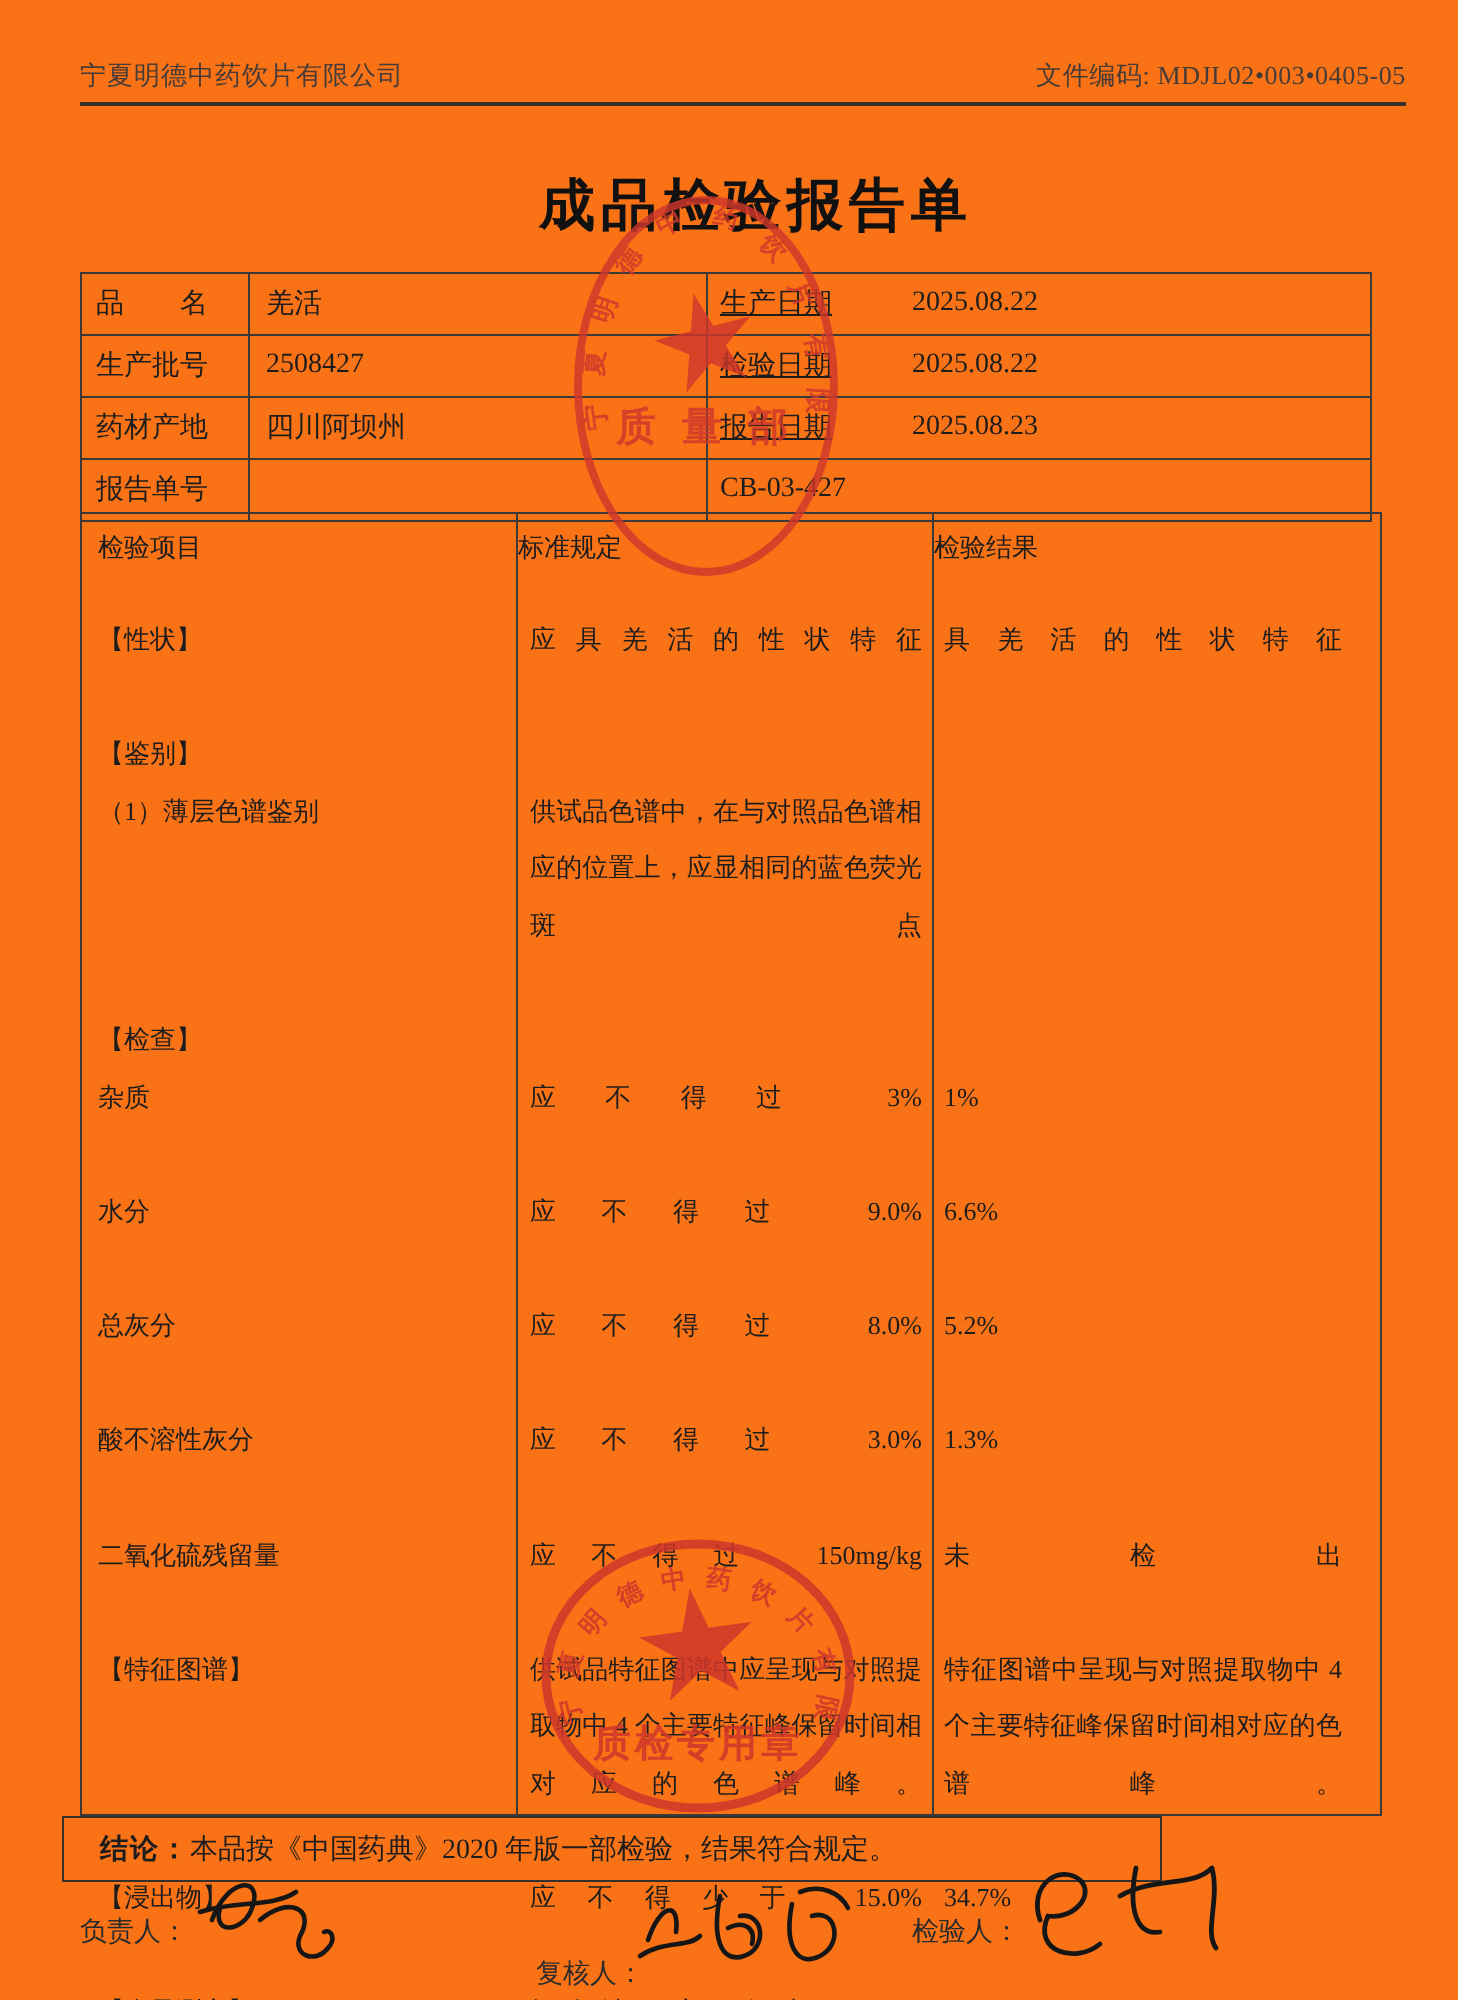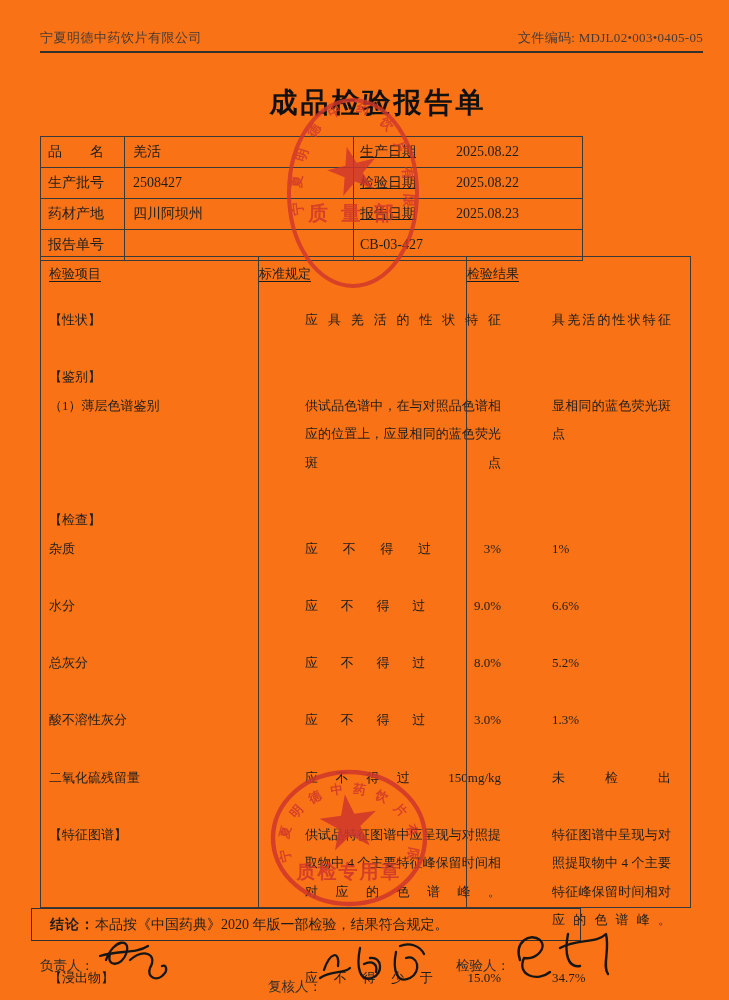--- a/index.html
+++ b/index.html
@@ -13,39 +13,39 @@
   
   .hdr{position:absolute;left:40px;right:38px;top:24px;height:23px;
        display:flex;justify-content:space-between;align-items:flex-end;
        font-size:13px;color:#463b37;letter-spacing:.5px;
        border-bottom:2.5px solid #33302e;padding-bottom:4px;}
   .hdr .code{letter-spacing:.3px;}
   
   .title{position:absolute;left:15px;right:0;top:84px;text-align:center;
          font-size:28px;font-weight:bold;letter-spacing:3px;color:#111;}
   
-  .itable{position:absolute;left:40px;top:136px;width:543px;
+  .itable{position:absolute;left:40px;top:136px;width:646px;
           border:1px solid #3a3a3a;border-bottom:none;box-sizing:border-box;font-size:14px;}
   .irow{display:grid;grid-template-columns:84px 229px 1fr;height:30px;border-bottom:1px solid #3a3a3a;}
   .irow>div{display:flex;align-items:center;box-sizing:border-box;}
   .ic1{padding-left:7px;border-right:1px solid #3a3a3a;}
   .ic2{padding-left:8px;border-right:1px solid #3a3a3a;}
   .ic3{padding-left:6px;}
   .ilab2{width:96px;flex:none;text-decoration:underline;}
   
   .mtable{position:absolute;left:40px;top:256px;width:651px;height:652px;
           border:1px solid #3a3a3a;box-sizing:border-box;font-size:13px;}
   .vline{position:absolute;top:0;bottom:0;width:1px;background:#3a3a3a;}
   .v1{left:217px;} .v2{left:425px;}
   .mhead{display:grid;grid-template-columns:218px 208px 1fr;
          padding-top:6px;margin-bottom:21px;line-height:22px;}
   .mhead .h1{padding-left:8px;}
   .mhead .h2,.mhead .h3{text-align:left;}
-  .mhead span{text-decoration:underline;text-underline-offset:3px;}
-  .mrow{display:grid;grid-template-columns:218px 208px 1fr;line-height:28.6px;gap:40px;}
+  .mhead span{text-underline-offset:3px;}
+  .mrow{display:grid;grid-template-columns:218px 208px 1fr;line-height:28.6px;}
   .mc1{padding-left:8px;}
   .mc2{padding-left:6px;padding-right:6px;text-align:justify;}
   .mc3{padding-left:5px;padding-right:19px;text-align:justify;}
   .mc2:after,.mc3:after{content:"";display:inline-block;width:100%;}
   
   .conc{position:absolute;left:31px;top:908px;width:550px;height:33px;
         border:1.5px solid #33302e;box-sizing:border-box;
         display:flex;align-items:center;font-size:14px;}
   .conc b{padding-left:18px;letter-spacing:1px;}
   
@@ -136,21 +136,20 @@
           <div class="mc3">具羌活的性状特征</div>
         </div>
         <div class="mrow">
           <div class="mc1">【鉴别】</div>
           <div class="mc2"></div>
           <div class="mc3"></div>
         </div>
         <div class="mrow">
           <div class="mc1">（1）薄层色谱鉴别</div>
           <div class="mc2">供试品色谱中，在与对照品色谱相应的位置上，应显相同的蓝色荧光斑点</div>
-          <div class="mc3">显相同的蓝色荧光斑点</div>
         </div>
         <div class="mrow">
           <div class="mc1">【检查】</div>
           <div class="mc2"></div>
           <div class="mc3"></div>
         </div>
         <div class="mrow">
           <div class="mc1">杂质</div>
           <div class="mc2">应不得过 3%</div>
           <div class="mc3">1%</div>

